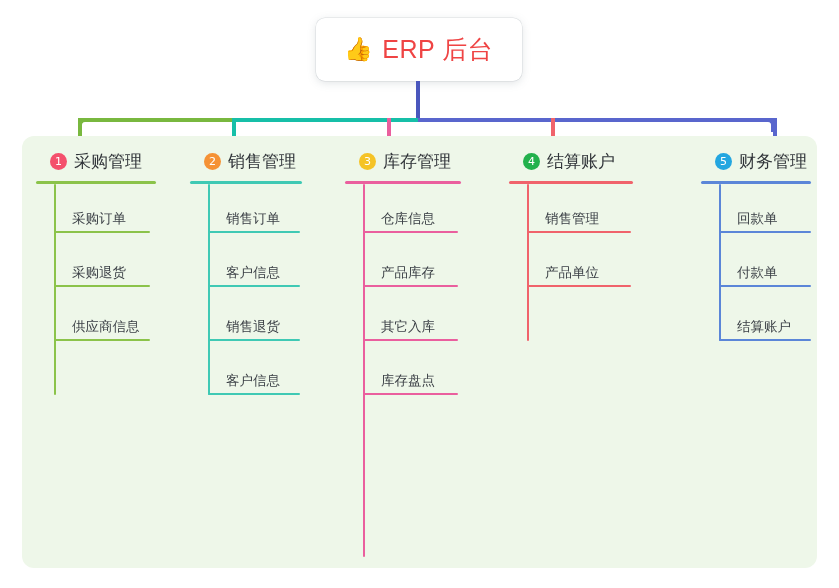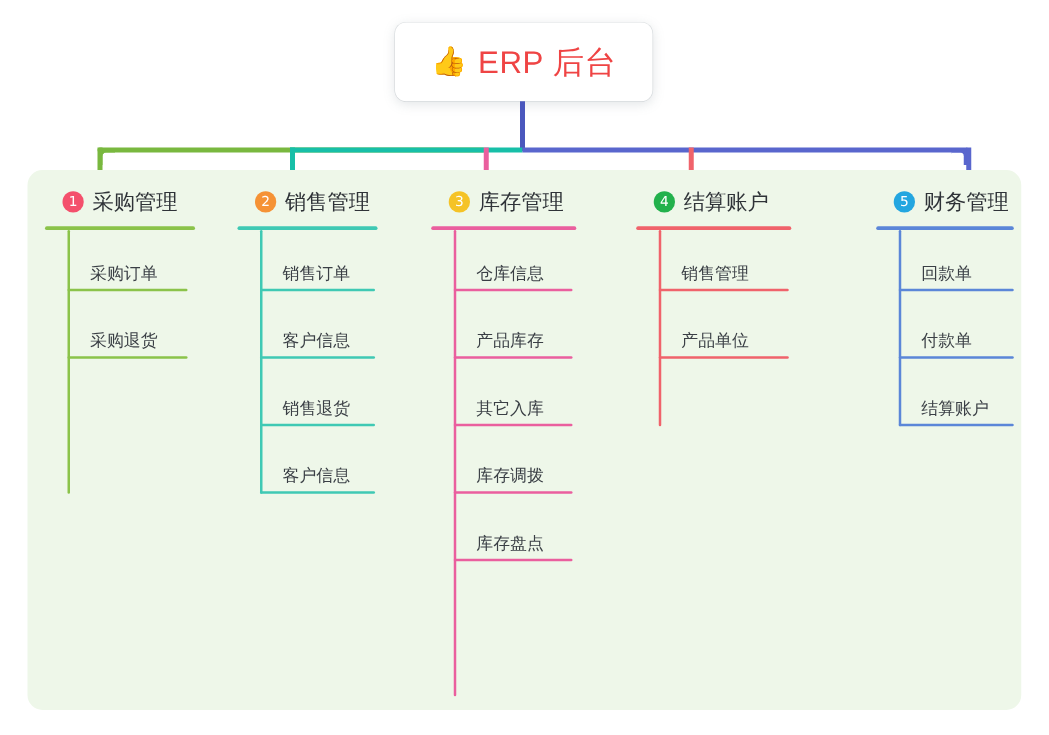--- a/index.html
+++ b/index.html
@@ -182,20 +182,24 @@
       <div class="col-body">
         <div class="spine" style="background: rgb(139, 195, 74); height: 211px;"></div>
         <div class="leaf">
           <span class="leaf-label">采购订单</span>
           <div class="leaf-rule" style="background: rgb(139, 195, 74); width: 96px;"></div>
         </div>
         <div class="leaf">
           <span class="leaf-label">采购退货</span>
           <div class="leaf-rule" style="background: rgb(139, 195, 74); width: 96px;"></div>
         </div>
+        <div class="leaf">
+          <span class="leaf-label">供应商信息</span>
+          <div class="leaf-rule" style="background: rgb(139, 195, 74); width: 96px;"></div>
+        </div>
       </div>
     </div>
     <div class="column" style="left: 190px; top: 146px;">
       <div class="col-head">
         <span class="badge" style="background: rgb(245, 146, 53);">2</span>
         <span class="col-title">销售管理</span>
       </div>
       <div class="head-rule" style="background: rgb(63, 201, 180); width: 112px;"></div>
       <div class="col-body">
         <div class="spine" style="background: rgb(63, 201, 180); height: 211px;"></div>
@@ -231,24 +235,20 @@
         </div>
         <div class="leaf">
           <span class="leaf-label">产品库存</span>
           <div class="leaf-rule" style="background: rgb(234, 95, 158); width: 95px;"></div>
         </div>
         <div class="leaf">
           <span class="leaf-label">其它入库</span>
           <div class="leaf-rule" style="background: rgb(234, 95, 158); width: 95px;"></div>
         </div>
         <div class="leaf">
-          <span class="leaf-label">库存调拨</span>
-          <div class="leaf-rule" style="background: rgb(234, 95, 158); width: 95px;"></div>
-        </div>
-        <div class="leaf">
           <span class="leaf-label">库存盘点</span>
           <div class="leaf-rule" style="background: rgb(234, 95, 158); width: 95px;"></div>
         </div>
       </div>
     </div>
     <div class="column" style="left: 509px; top: 146px;">
       <div class="col-head">
         <span class="badge" style="background: rgb(34, 177, 76);">4</span>
         <span class="col-title">结算账户</span>
       </div>

